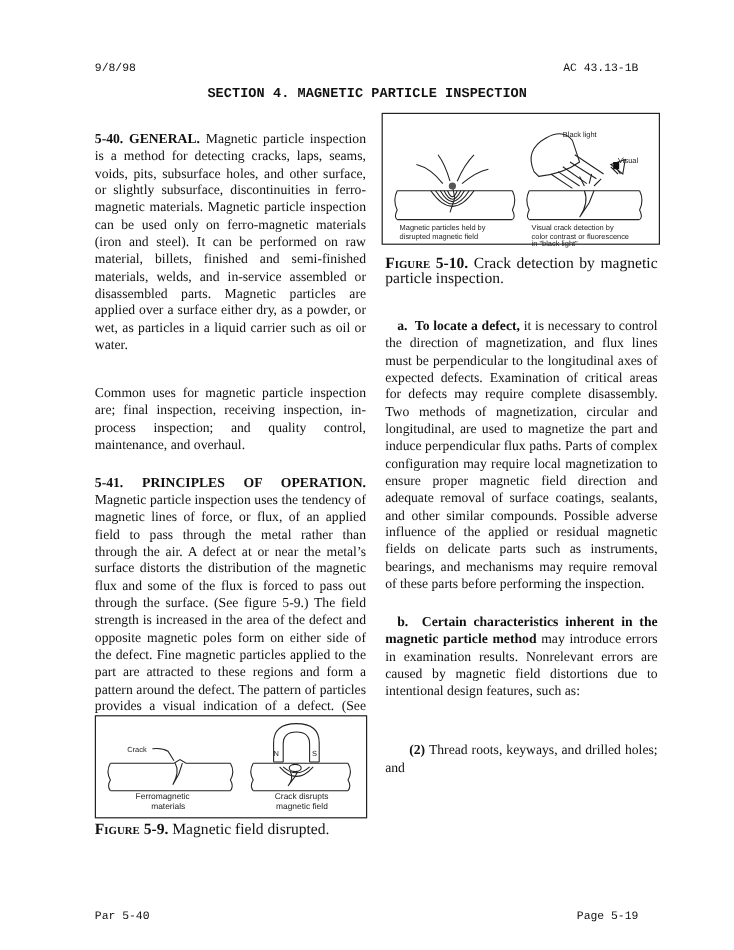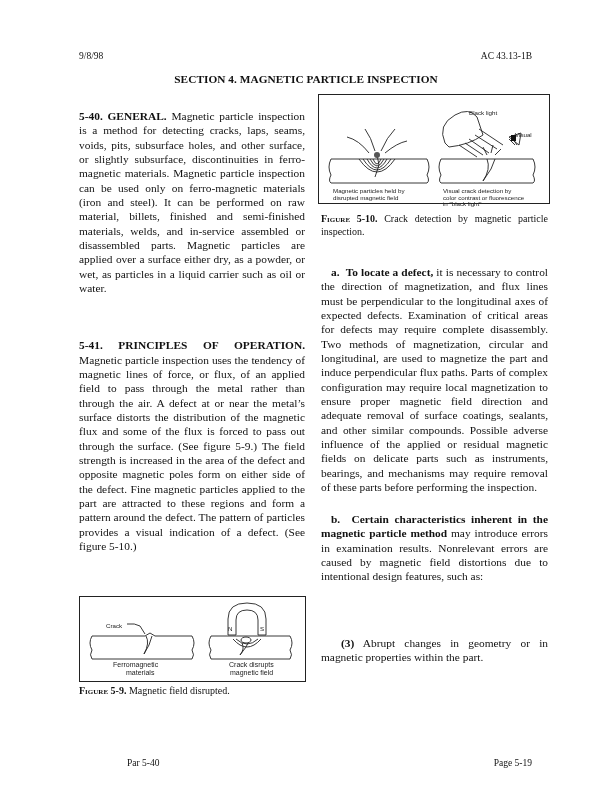--- a/index.html
+++ b/index.html
@@ -1,51 +1,52 @@
 <!DOCTYPE html>
 <html><head>
 <meta charset="utf-8">
 <style>
   html, body { margin: 0; padding: 0; background: #ffffff; }
   body { width: 612px; height: 792px; position: relative; overflow: hidden; color: #111; }
-  .sans { font-family: Liberation Serif, serif; }
+  .sans { font-family: Liberation Mono, monospace; }
   .serif { font-family: "Liberation Serif", "DejaVu Serif", serif; }
   .hdr { position: absolute; top: 51px; font-size: 9.5px; }
   .hdr-left { left: 79px; }
   .hdr-right { right: 80px; text-align: center; }
   .title { position: absolute; top: 73px; left: 0; width: 612px; text-align: center; font-weight: bold; font-size: 11.3px; letter-spacing: 0.05px; }
   .col { position: absolute; font-size: 11.4px; line-height: 14.35px; text-align: justify; margin-top: 10px; }
   .col-left { left: 79px; width: 226px; top: 99px; }
   .col-right { left: 321px; width: 227px; }
   p { margin: 0; }
   .gap { height: 14.35px; }
   .b { font-weight: bold; }
   .indent { text-indent: 10px; }
   .indent2 { text-indent: 20px; }
   .fig { position: absolute; border: 1px solid #222; background: #fff; }
   .fig svg { display: block; }
-  .caption { position: absolute; font-size: 10px; line-height: 12.5px; }
+  .caption { position: absolute; font-size: 13px; line-height: 12.5px; }
   .caption .fl { font-variant: small-caps; font-weight: bold; }
   .flabel { position: absolute; font-family: "Liberation Sans", "DejaVu Sans", sans-serif; font-size: 6.2px; line-height: 7.5px; color: #222; }
-  .ftr { position: absolute; top: 758px; font-size: 9.5px; margin-left: 48px; }
+  .ftr { position: absolute; top: 758px; font-size: 9.5px; }
   .ftr-left { left: 79px; }
   .ftr-right { right: 80px; }
 </style>
 </head>
 <body>
 
 <div class="hdr hdr-left sans">9/8/98</div>
 <div class="hdr hdr-right sans">AC 43.13-1B</div>
 
 <div class="title sans">SECTION 4.  MAGNETIC PARTICLE INSPECTION</div>
 
 <div class="col col-left serif">
   <p><span class="b">5-40.  GENERAL.</span><span>  Magnetic particle inspection is a method for detecting cracks, laps, seams, voids, pits, subsurface holes, and other surface, or slightly subsurface, discontinuities in ferro-magnetic materials.  Magnetic particle inspection can be used only on ferro-magnetic materials (iron and steel).  It can be performed on raw material, billets, finished and semi-finished materials, welds, and in-service assembled or disassembled parts.  Magnetic particles are applied over a surface either dry, as a powder, or wet, as particles in a liquid carrier such as oil or water.</span></p>
   <div class="gap"></div>
   <div class="gap" style="height:11px"></div>
+  <p>Common uses for magnetic particle inspection are; final inspection, receiving inspection, in-process inspection; and quality control, maintenance, and overhaul.</p>
   <div class="gap"></div>
   <div class="gap" style="height:3px"></div>
   <p><span class="b">5-41.  PRINCIPLES OF OPERATION.</span><span> Magnetic particle inspection uses the tendency of magnetic lines of force, or flux, of an applied field to pass through the metal rather than through the air.  A defect at or near the metal’s surface distorts the distribution of the magnetic flux and some of the flux is forced to pass out through the surface.  (See figure 5-9.)  The field strength is increased in the area of the defect and opposite magnetic poles form on either side of the defect.  Fine magnetic particles applied to the part are attracted to these regions and form a pattern around the defect.  The pattern of particles provides a visual indication of a defect.  (See figure 5-10.)</span></p>
 </div>
 
 <div class="fig" style="left:79px; top:596px; width:225px; height:84px;">
   <svg width="225" height="84" viewBox="0 0 225 84">
 
     <g stroke="#222" stroke-width="0.9" fill="none">
       <path d="M12 39 L65 39 L70 36 L75 39 L112 39"></path>
@@ -137,19 +138,19 @@
 
 <div class="col col-right serif" style="top:255px;">
   <p class="indent"><span class="b">a.</span>&nbsp;&nbsp;<span class="b">To locate a defect,</span><span> it is necessary to control the direction of magnetization, and flux lines must be perpendicular to the longitudinal axes of expected defects.  Examination of critical areas for defects may require complete disassembly.  Two methods of magnetization, circular and longitudinal, are used to magnetize the part and induce perpendicular flux paths.  Parts of complex configuration may require local magnetization to ensure proper magnetic field direction and adequate removal of surface coatings, sealants, and other similar compounds.  Possible adverse influence of the applied or residual magnetic fields on delicate parts such as instruments, bearings, and mechanisms may require removal of these parts before performing the inspection.</span></p>
   <div class="gap"></div>
   <div class="gap" style="height:3px"></div>
   <p class="indent"><span class="b">b.</span>&nbsp;&nbsp;<span class="b">Certain characteristics inherent in the magnetic particle method</span><span> may introduce errors in examination results.  Nonrelevant errors are caused by magnetic field distortions due to intentional design features, such as:</span></p>
   <div class="gap"></div>
   <div class="gap" style="height:3px"></div>
   <div class="gap"></div>
   <div class="gap" style="height:3px"></div>
+  <p class="indent2"><span class="b">(2)</span><span>  Thread roots, keyways, and drilled holes; and</span></p>
   <div class="gap"></div>
   <div class="gap" style="height:3px"></div>
-  <p class="indent2"><span class="b">(3)</span><span>  Abrupt changes in geometry or in magnetic properties within the part.</span></p>
 </div>
 
 <div class="ftr ftr-left sans">Par 5-40</div>
 <div class="ftr ftr-right sans">Page 5-19</div>
 
 </body></html>

